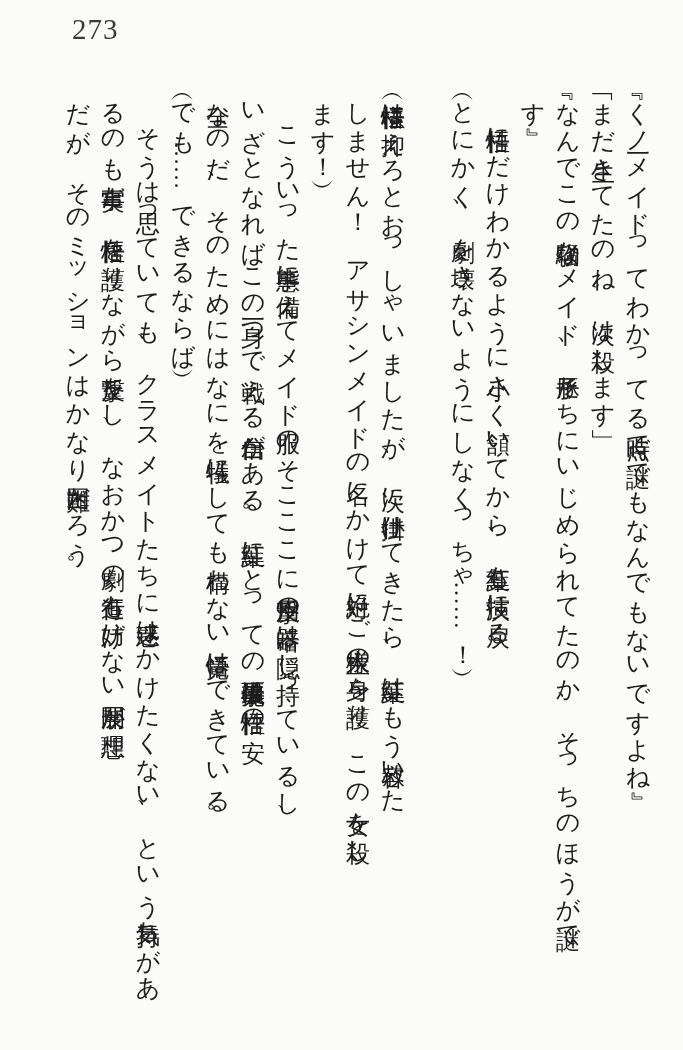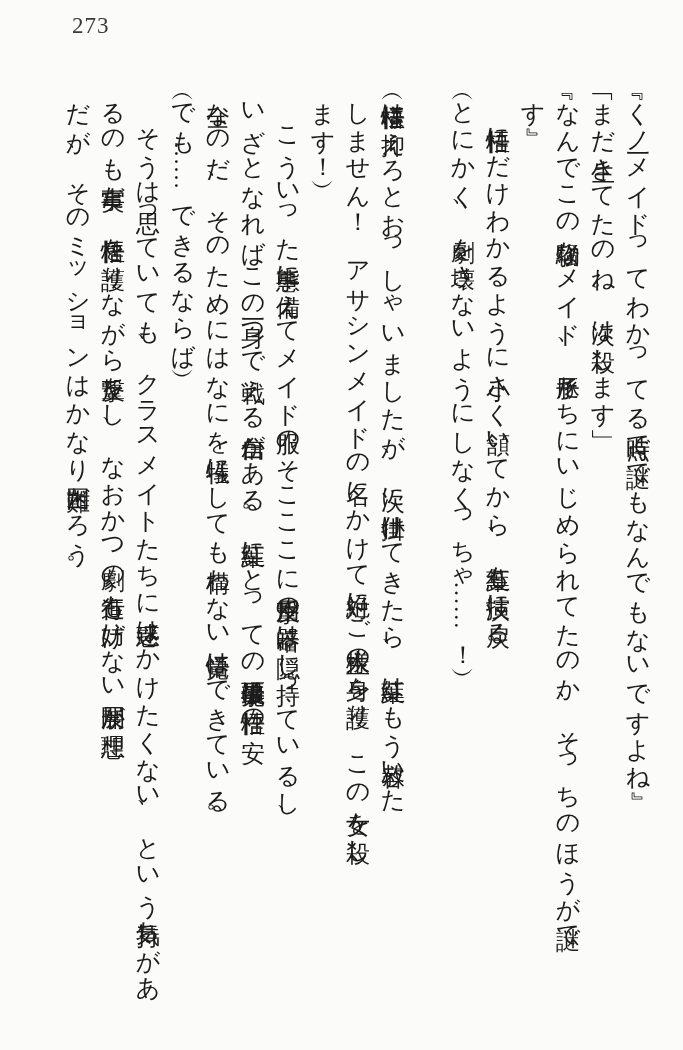--- a/index.html
+++ b/index.html
@@ -11,21 +11,21 @@
     height: 1050px;
     position: relative;
     background: #fbfbfa;
     overflow: hidden;
     font-family: "Liberation Serif", "DejaVu Serif", serif;
   }
   .page-number {
     position: absolute;
     top: 13px;
     left: 72px;
-    font-size: 23px;
+    font-size: 29px;
     color: #3a3a3a;
     letter-spacing: 1px;
     font-family: "Liberation Serif", "DejaVu Serif", serif;
   }
   .text-area {
     position: absolute;
     top: 86px;
     right: 28px;
     height: 924px;
     writing-mode: vertical-rl;

